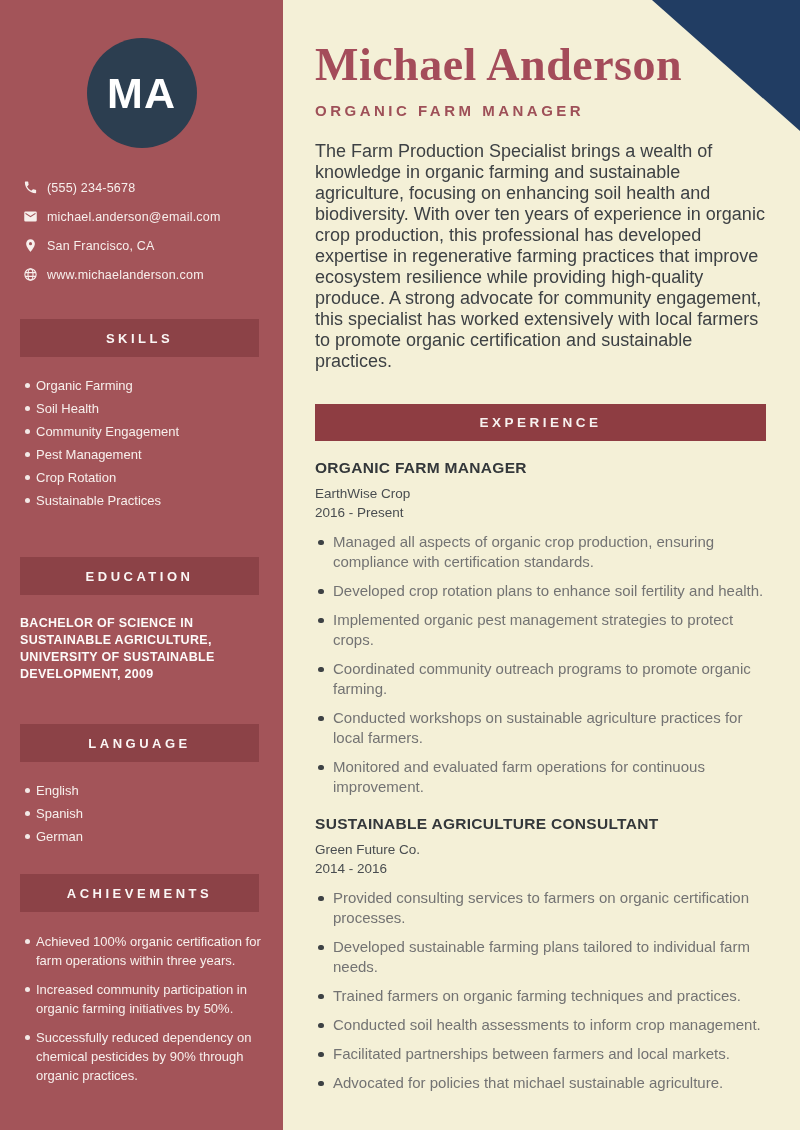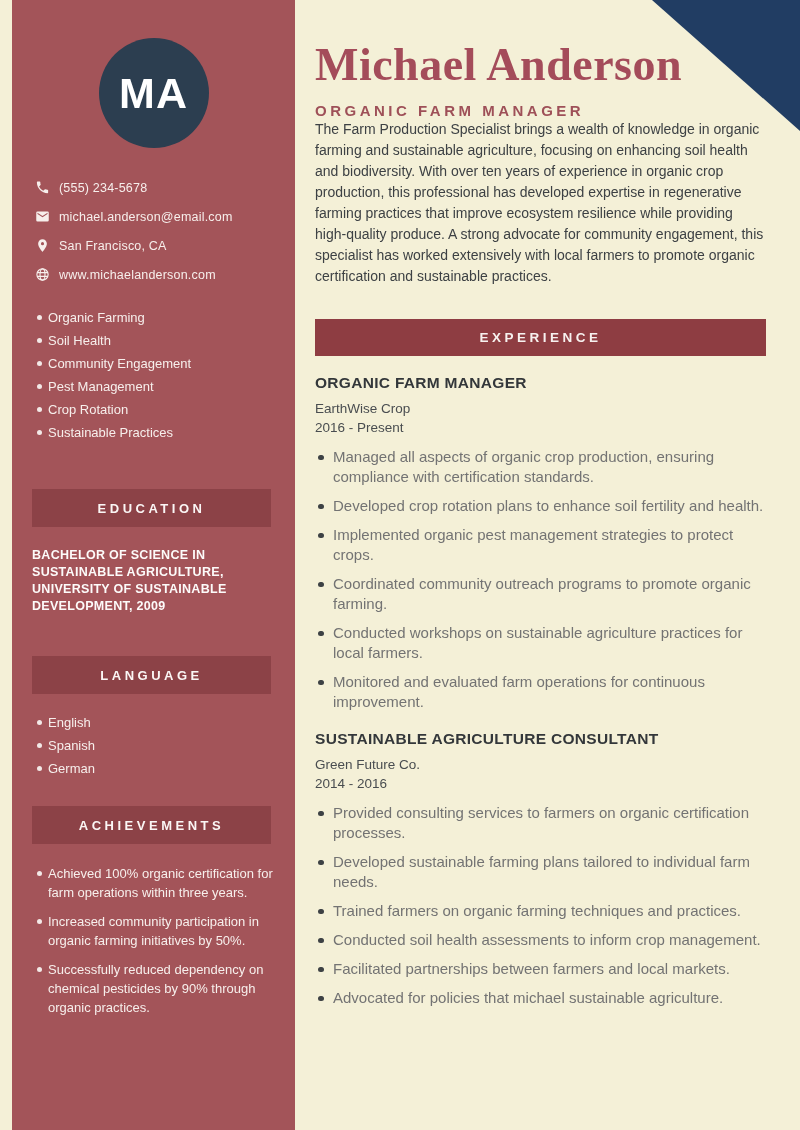--- a/index.html
+++ b/index.html
@@ -8,21 +8,21 @@
   .page {
     position:relative; width:800px; height:1130px; margin:0 auto;
     background:#f4f0d7; overflow:hidden;
   }
   .corner-triangle {
     position:absolute; top:0; right:0; width:148px; height:131px;
     background:#213d63; clip-path:polygon(0 0,100% 0,100% 100%);
   }
   
   .sidebar {
-    position:absolute; left:12px; top:0; width:283px; height:1130px;
+    position:absolute; left:0; top:0; width:283px; height:1130px;
     background:#a35459; color:#f7efec;
   }
   .avatar {
     width:110px; height:110px; border-radius:50%; background:#2c3e50;
     color:#ffffff; display:flex; align-items:center; justify-content:center;
     font-size:43px; font-weight:600; letter-spacing:1px; margin:38px auto 0;
   }
   .contact { margin-top:25px; padding-left:23px; }
   .contact-row { display:flex; align-items:center; height:29px; }
   .contact-icon { width:15px; height:15px; margin-right:9px; flex:0 0 auto; }
@@ -68,21 +68,21 @@
   }
   .name {
     margin-top:40px; font-family:"Liberation Serif", serif; font-weight:bold;
     font-size:46px; line-height:50px; color:#a44c5a; letter-spacing:0.5px;
   }
   .job-title-top {
     margin-top:12px; font-size:15px; font-weight:bold;
     letter-spacing:3.5px; color:#9e5058;
   }
   .summary {
-    font-size:14px; line-height:21px; color:#3d4144;
+    margin-top:22px; font-size:18px; line-height:21px; color:#3d4144;
   }
   .exp-banner {
     margin-top:32px; height:37px; background:#8e3d42;
     display:flex; align-items:center; justify-content:center;
     font-size:13.5px; font-weight:bold; letter-spacing:3.5px; color:#f7f1ef;
   }
   .job-role {
     margin-top:18px; font-size:15.5px; font-weight:bold;
     letter-spacing:0.3px; color:#33373a;
   }
@@ -140,20 +140,21 @@
           <svg viewBox="0 0 24 24" fill="none" stroke="#f7efec" stroke-width="1.8">
               <circle cx="12" cy="12" r="9"></circle>
               <ellipse cx="12" cy="12" rx="4" ry="9"></ellipse>
               <path d="M3.4 9h17.2M3.4 15h17.2"></path>
             </svg>
         </span>
         <span class="contact-text">www.michaelanderson.com</span>
       </div>
     </div>
 
+    <div class="side-bar-title mt-skills">SKILLS</div>
     <ul class="side-list">
         <li>Organic Farming</li>
         <li>Soil Health</li>
         <li>Community Engagement</li>
         <li>Pest Management</li>
         <li>Crop Rotation</li>
         <li>Sustainable Practices</li>
       </ul>
 
     <div class="side-bar-title mt-education">EDUCATION</div>

